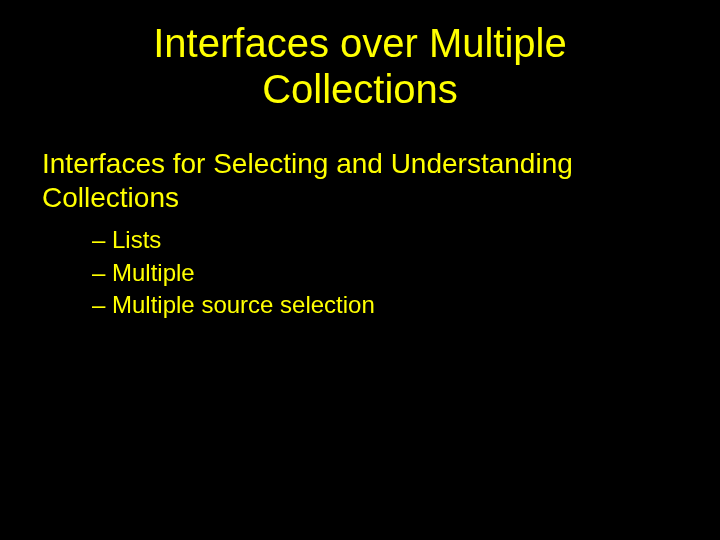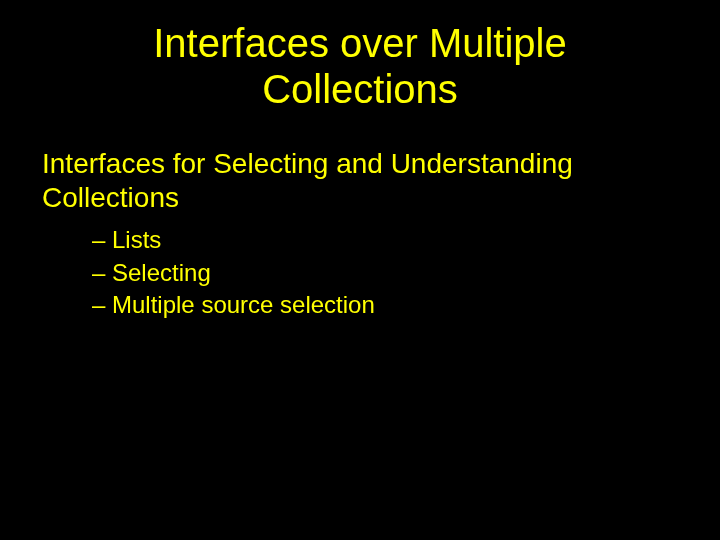--- a/index.html
+++ b/index.html
@@ -48,16 +48,16 @@
   <div class="title">
     <div>Interfaces over Multiple</div>
     <div>Collections</div>
   </div>
   <div class="subtitle">
     <div>Interfaces for Selecting and Understanding</div>
     <div>Collections</div>
   </div>
   <div class="bullets">
     <div class="bullet">– Lists</div>
-    <div class="bullet">– Selecting</div>
+    <div class="bullet">– Multiple</div>
     <div class="bullet">– Multiple source selection</div>
   </div>
 </div>
 
 </body></html>

